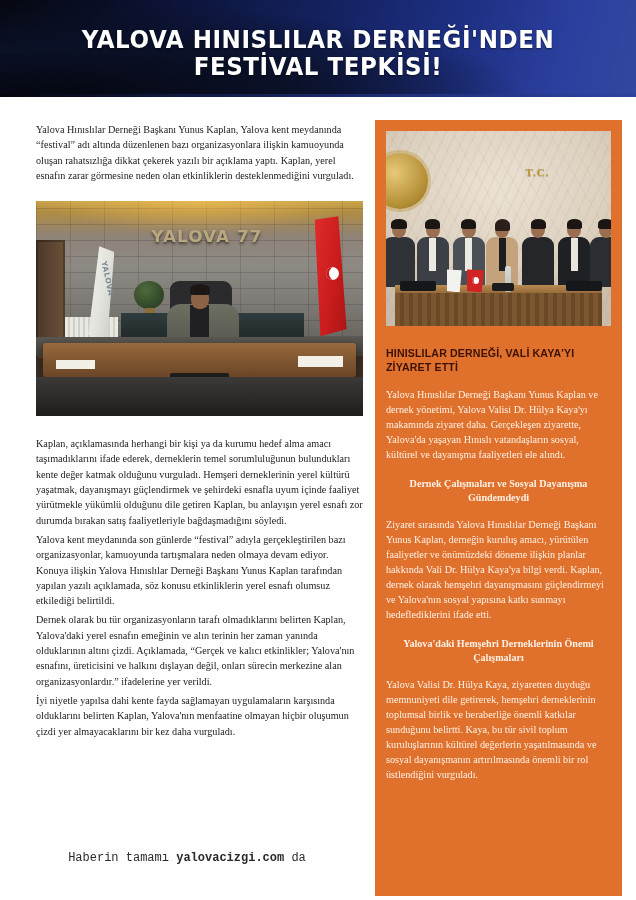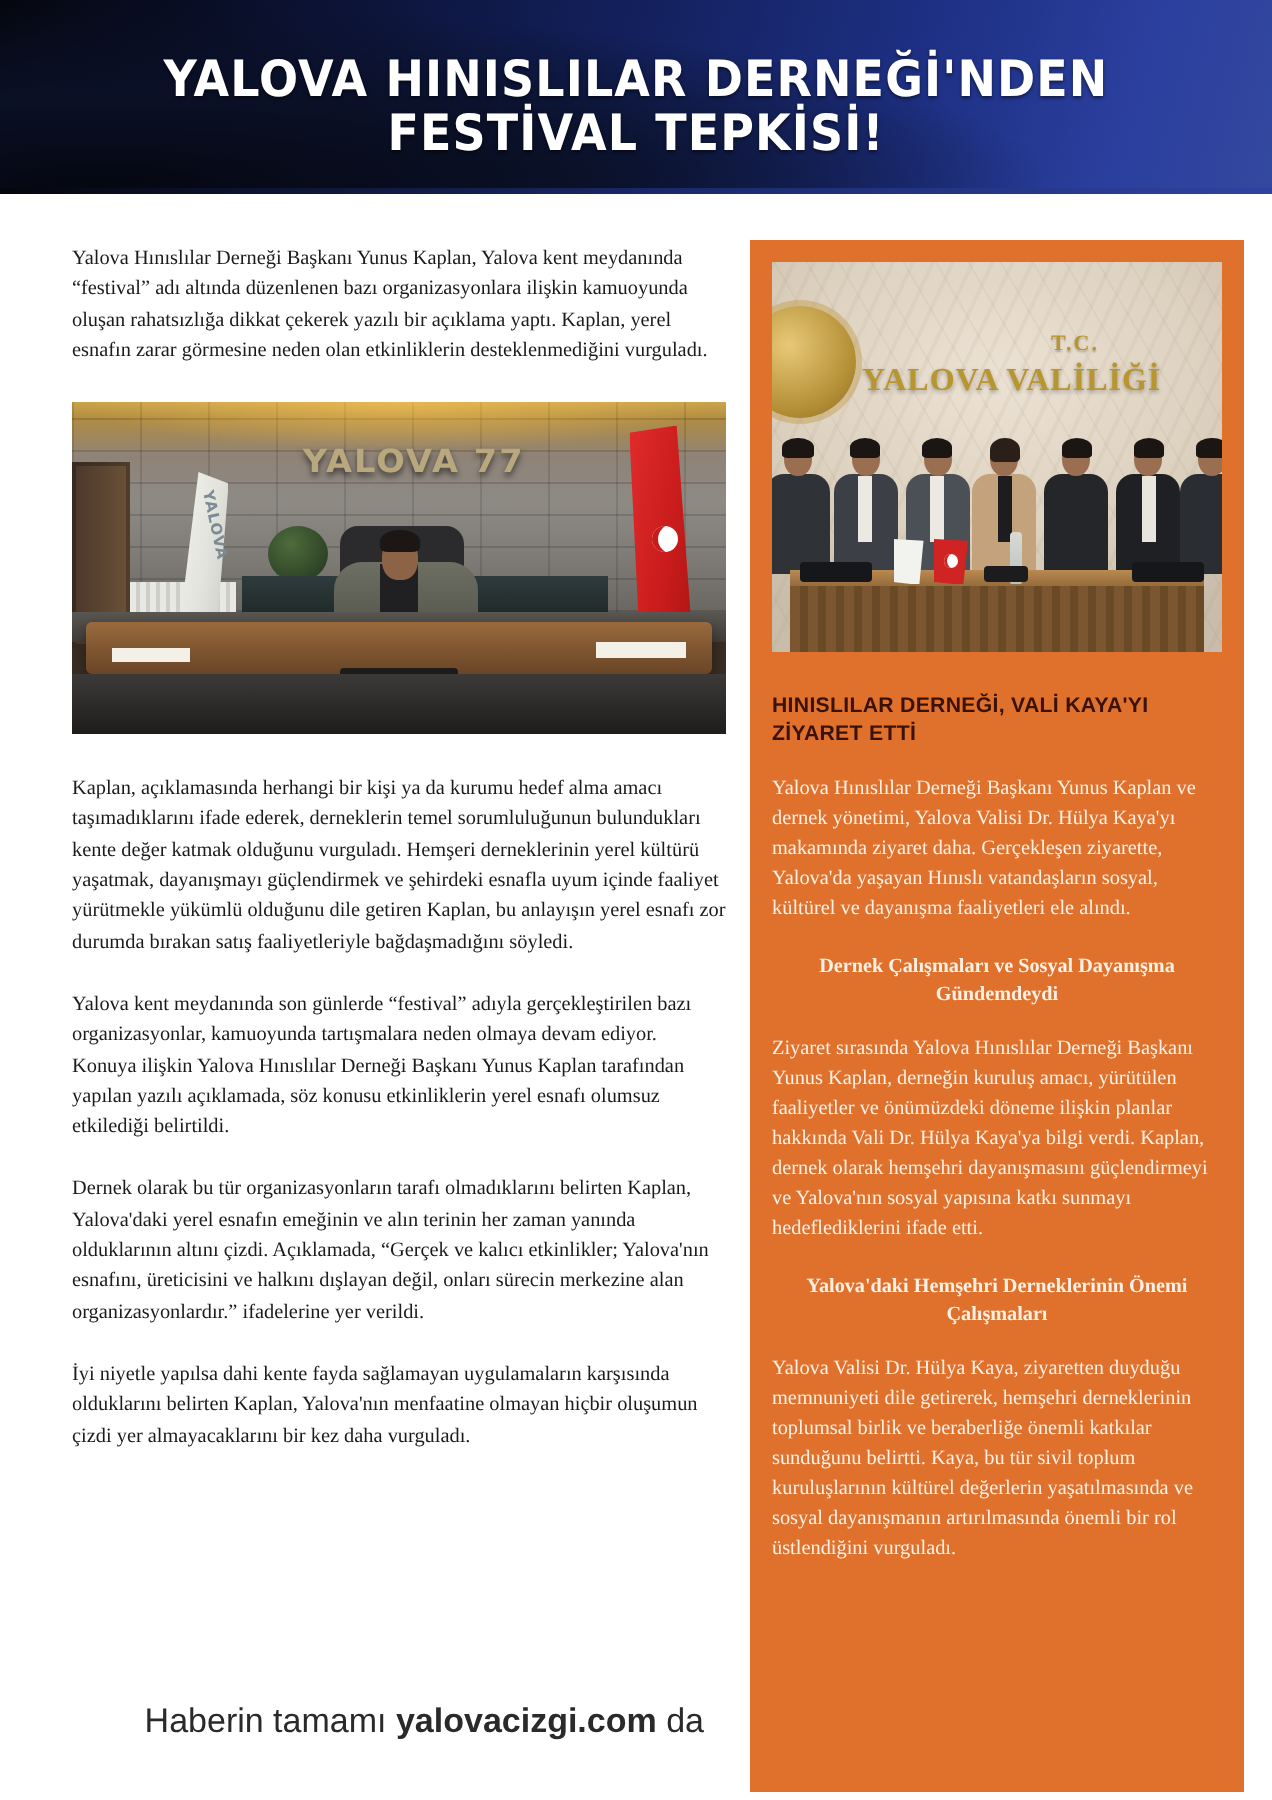--- a/index.html
+++ b/index.html
@@ -48,25 +48,25 @@
     position:absolute; left:36px; top:122px;
     width:327px;
   }
   .body-text {
     font-family:"Liberation Serif", serif;
     font-size:10.2px;
     line-height:15.3px;
     color:#1b1b1b;
     text-align:left;
   }
-  .body-text + .body-text { margin-top:16px; }
+  .body-text + .body-text { margin-top:4px; }
 
   .photo-left {
     position:relative;
-    width:327px; height:166px;
+    width:327px; height:215px;
     margin:18px 0 20px 0;
     overflow:hidden;
     background:#3a2d22;
   }
   
   .pl-wall {
     position:absolute; left:0; top:0; width:100%; height:63%;
     background:
       linear-gradient(180deg,#caa44a 0%, #b08c43 8%, #8f8378 26%, #8d8a84 48%, #7e7b76 75%, #6a6762 100%);
   }
@@ -291,23 +291,23 @@
     font-size:10.1px;
     line-height:13.5px;
     color:#fdf1e6;
     margin-top:15px;
     text-align:center;
   }
 
   
   .footer {
     position:absolute; left:22px; top:851px; width:330px;
-    text-align:right;
-    font-family:Liberation Sans, sans-serif;
-    font-size:17px;
+    text-align:center;
+    font-family:Liberation Mono, monospace;
+    font-size:12px;
     color:#2a2a2a;
   }
   .footer b { font-weight:bold; }
 </style>
 </head>
 <body>
 
 <div class="page">
 
   <div class="header">
@@ -351,21 +351,20 @@
 
     <p class="body-text">İyi niyetle yapılsa dahi kente fayda sağlamayan uygulamaların karşısında olduklarını belirten Kaplan, Yalova'nın menfaatine olmayan hiçbir oluşumun çizdi yer almayacaklarını bir kez daha vurguladı.</p>
   </div>
 
   <div class="right-panel">
 
     <div class="photo-right">
       <div class="pr-wall"></div>
       <div class="pr-seal"></div>
       <div class="pr-tc">T.C.</div>
-      <div class="pr-valilik">YALOVA VALİLİĞİ</div>
 
       <div class="pr-people">
         <div class="pr-p" style="left:-2%;">
           <div class="tr" style="background:#2f3236;"></div>
             <div class="hd"></div>
             <div class="hr"></div>
         </div>
         <div class="pr-p" style="left:13%;">
           <div class="tr" style="background:#3c4046;"></div>
             <div class="sh"></div>

